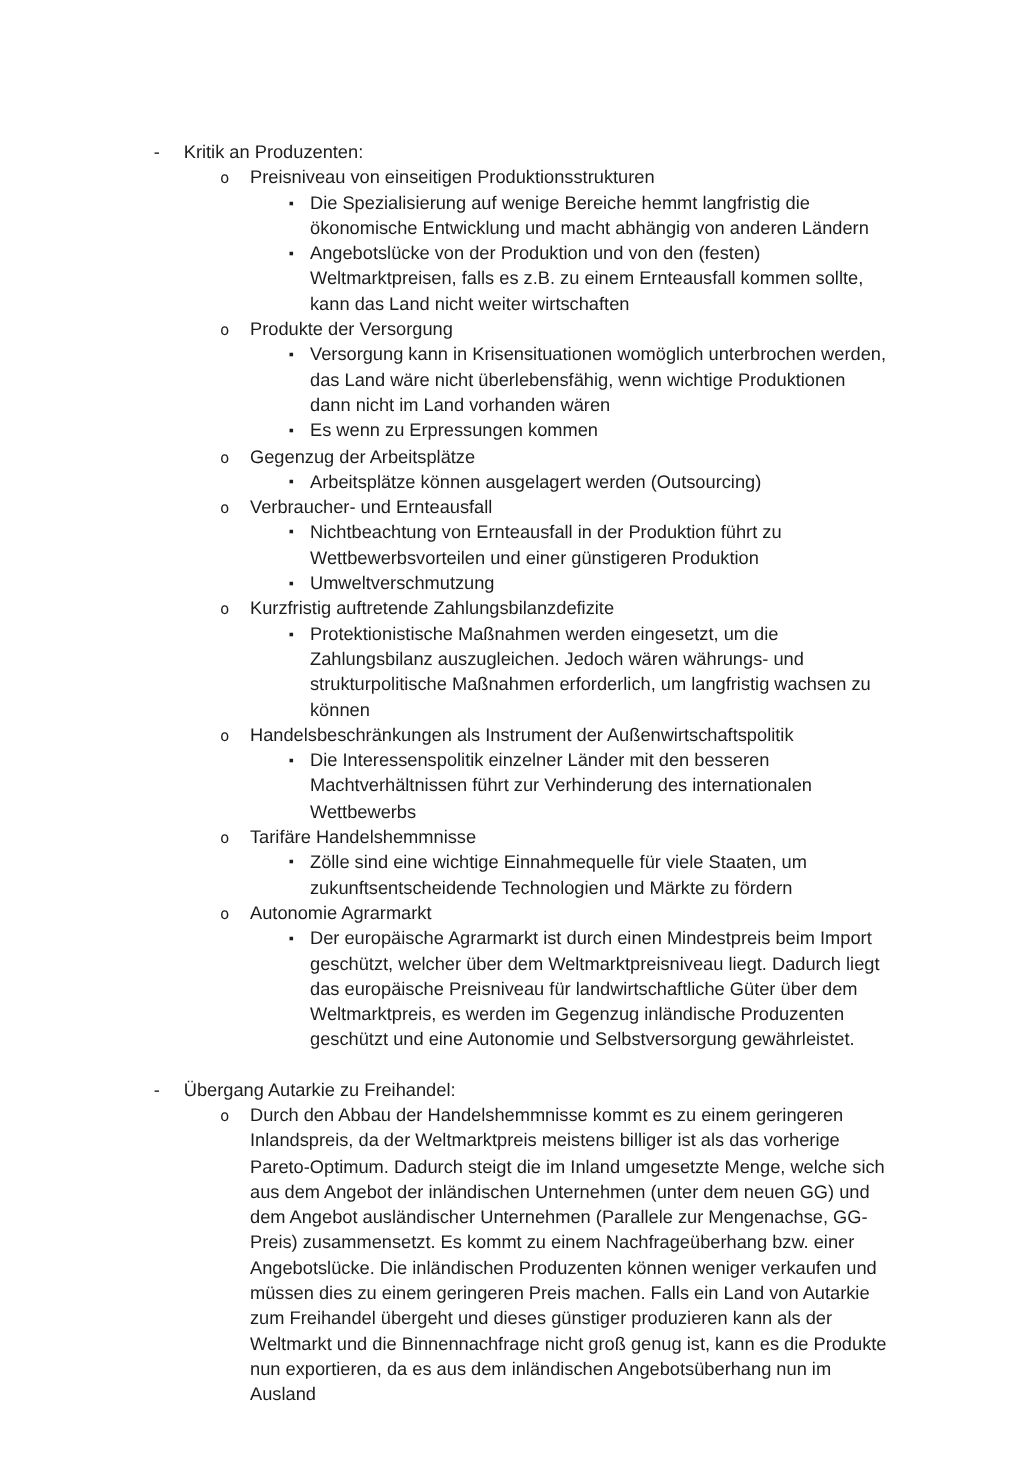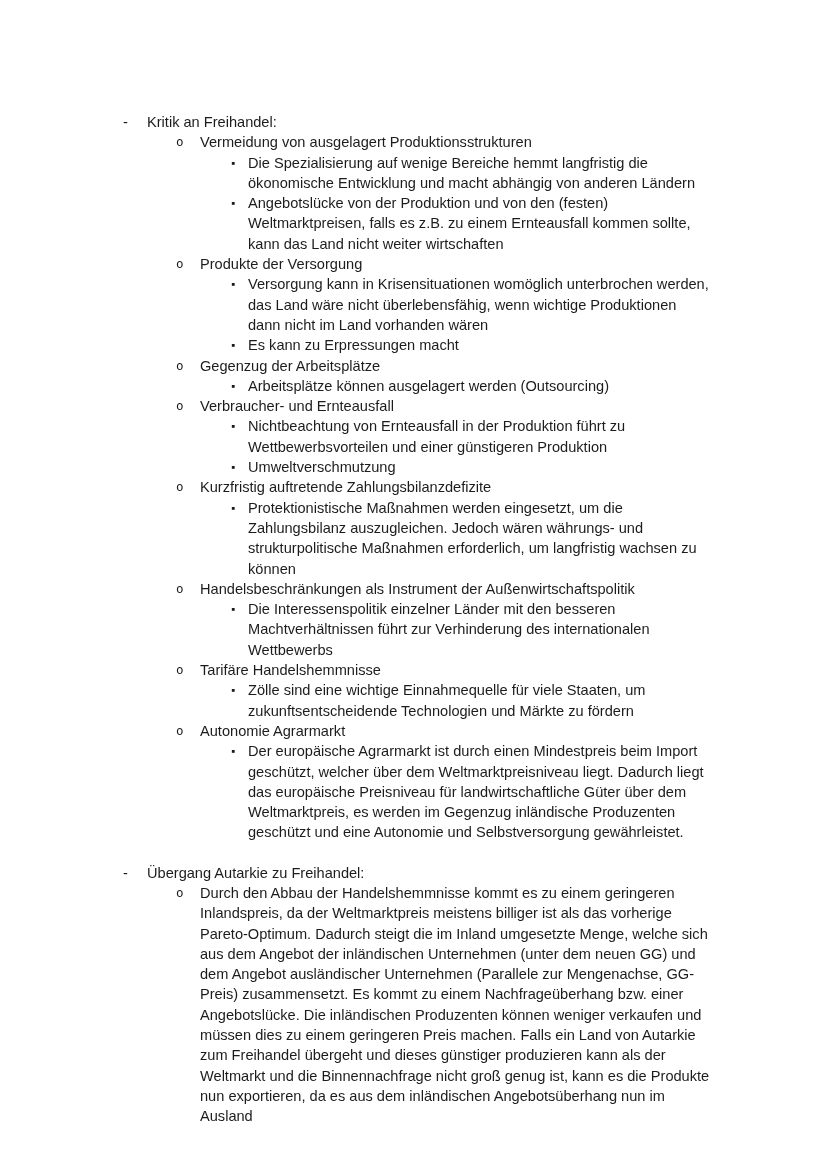--- a/index.html
+++ b/index.html
@@ -45,45 +45,45 @@
   }
 </style>
 </head>
 <body>
 
 <div class="page">
   <div class="doc">
       <div class="section">
         <div class="row l1">
           <span class="marker">-</span>
-          <div class="txt">Kritik an Freihandel:</div>
+          <div class="txt">Kritik an Produzenten:</div>
         </div>
         <div class="row l2">
           <span class="marker">o</span>
-          <div class="txt">Vermeidung von ausgelagert Produktionsstrukturen</div>
+          <div class="txt">Preisniveau von einseitigen Produktionsstrukturen</div>
         </div>
         <div class="row l3">
           <span class="marker">▪</span>
           <div class="txt">Die Spezialisierung auf wenige Bereiche hemmt langfristig die ökonomische Entwicklung und macht abhängig von anderen Ländern</div>
         </div>
         <div class="row l3">
           <span class="marker">▪</span>
           <div class="txt">Angebotslücke von der Produktion und von den (festen) Weltmarktpreisen, falls es z.B. zu einem Ernteausfall kommen sollte, kann das Land nicht weiter wirtschaften</div>
         </div>
         <div class="row l2">
           <span class="marker">o</span>
           <div class="txt">Produkte der Versorgung</div>
         </div>
         <div class="row l3">
           <span class="marker">▪</span>
           <div class="txt">Versorgung kann in Krisensituationen womöglich unterbrochen werden, das Land wäre nicht überlebensfähig, wenn wichtige Produktionen dann nicht im Land vorhanden wären</div>
         </div>
         <div class="row l3">
           <span class="marker">▪</span>
-          <div class="txt">Es kann zu Erpressungen macht</div>
+          <div class="txt">Es wenn zu Erpressungen kommen</div>
         </div>
         <div class="row l2">
           <span class="marker">o</span>
           <div class="txt">Gegenzug der Arbeitsplätze</div>
         </div>
         <div class="row l3">
           <span class="marker">▪</span>
           <div class="txt">Arbeitsplätze können ausgelagert werden (Outsourcing)</div>
         </div>
         <div class="row l2">

